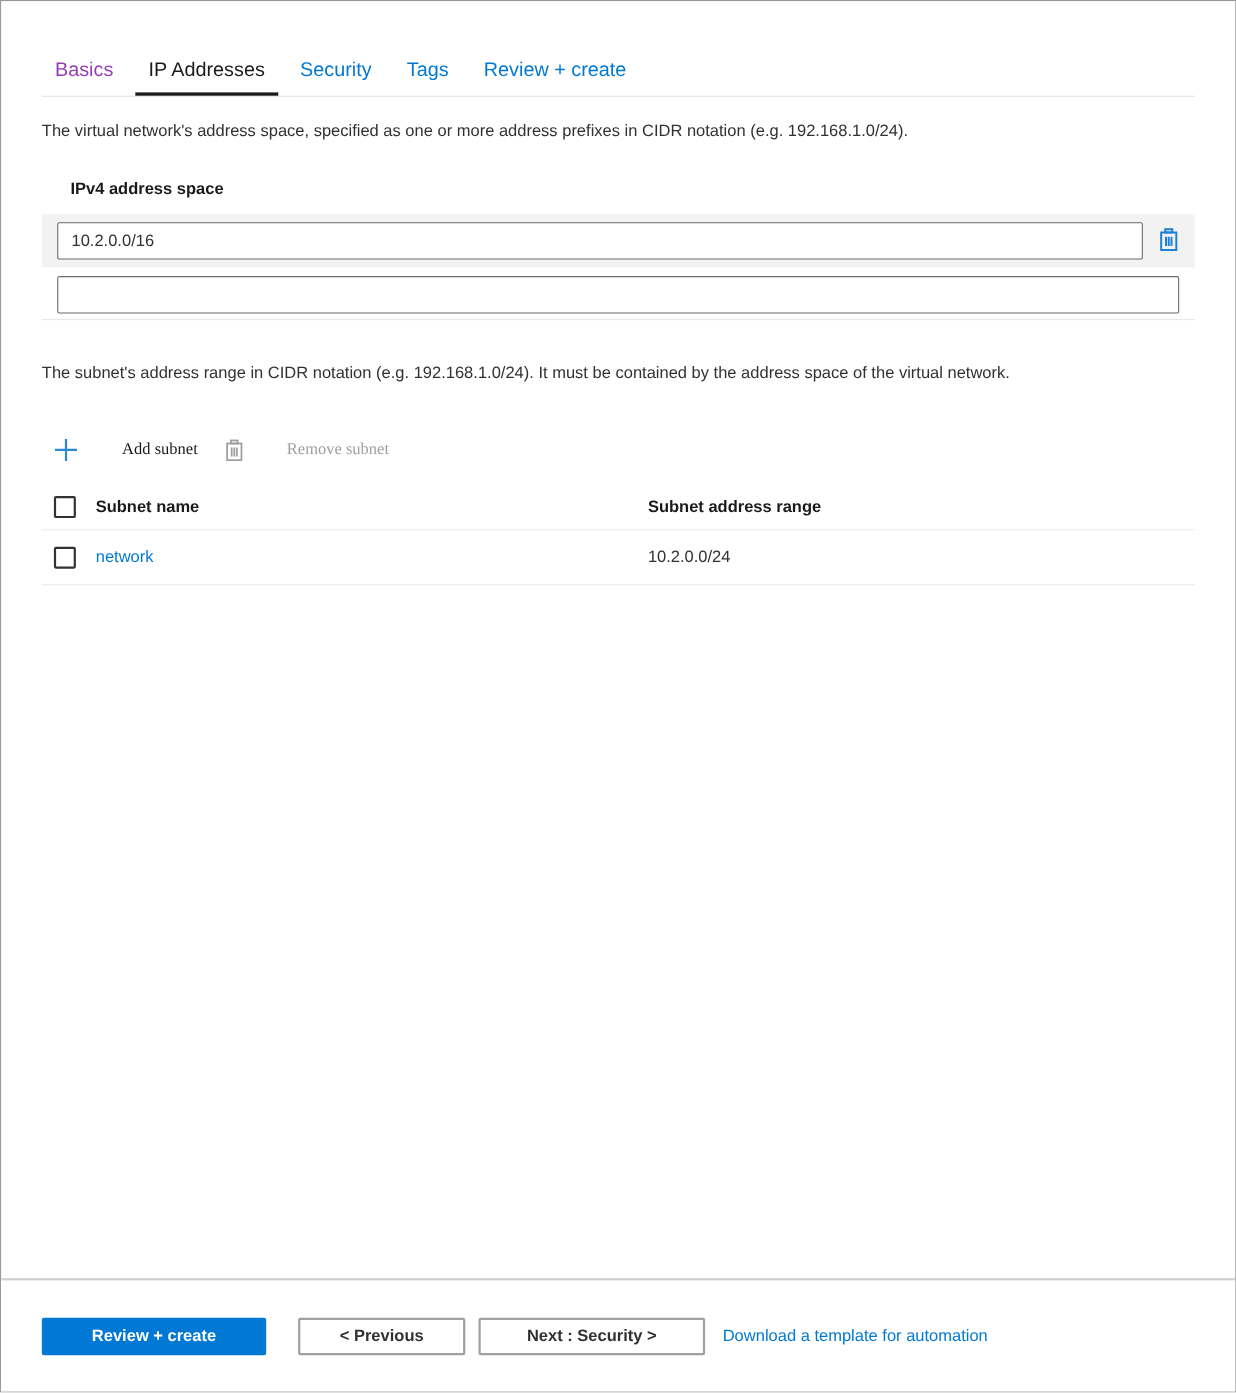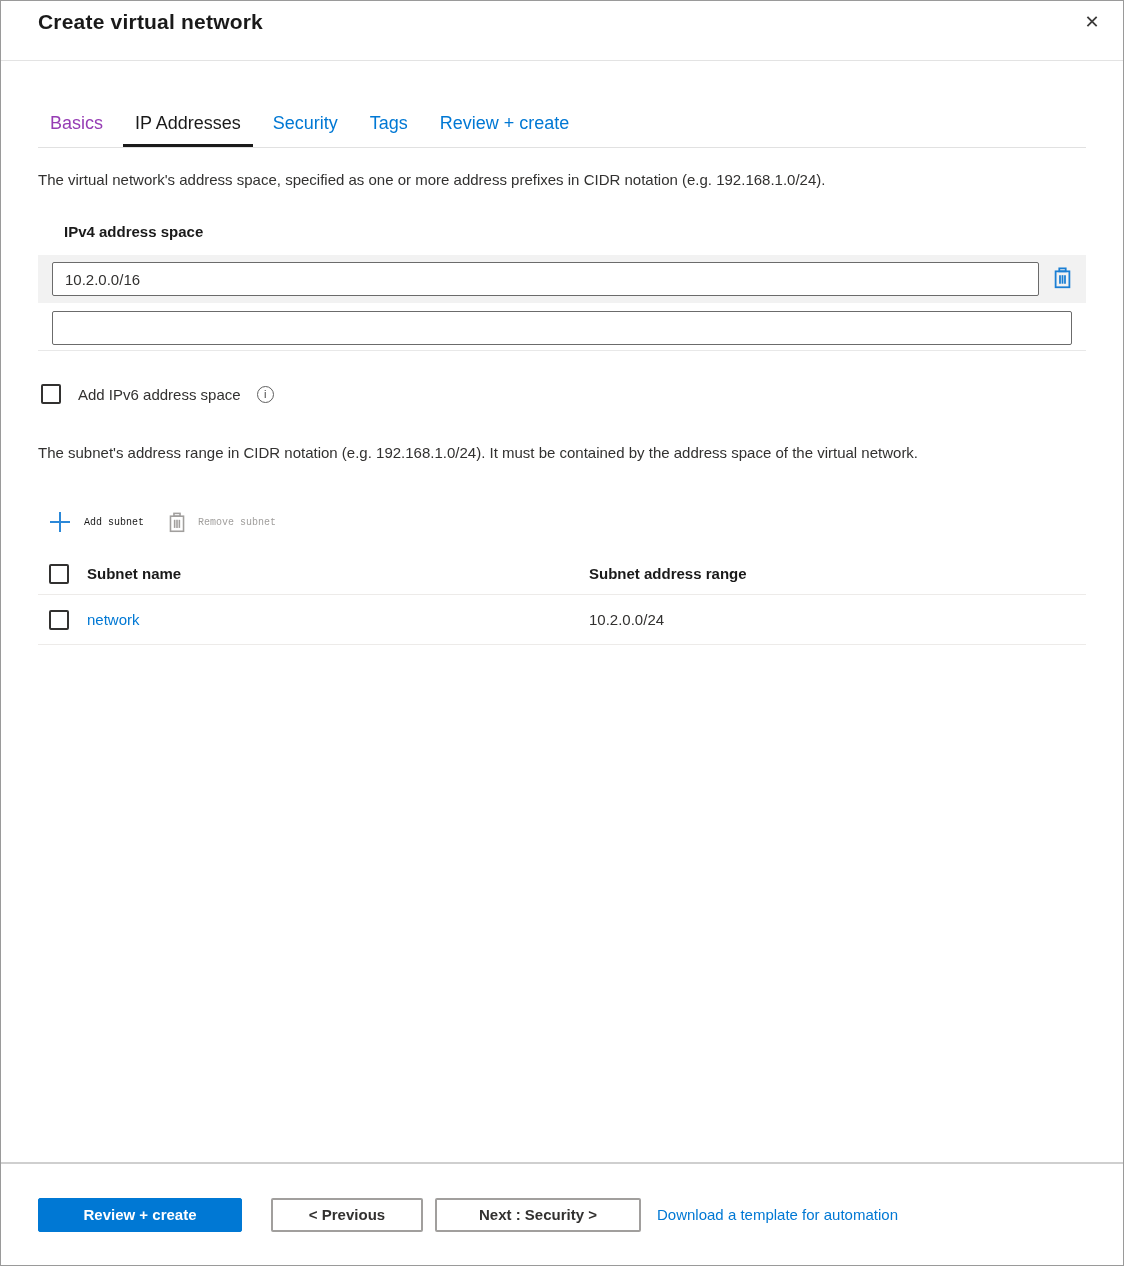--- a/index.html
+++ b/index.html
@@ -54,21 +54,21 @@
   .check-label { margin-left:17px; color:var(--text,#323130); }
   .info-icon {
     margin-left:16px; width:17px; height:17px; border:1px solid #5f5f5f; border-radius:50%;
     display:inline-flex; align-items:center; justify-content:center;
     font-size:11px; color:#444; line-height:1; cursor:default;
   }
   .subnet-desc { margin-top:37px; line-height:23px; max-width:1050px; }
   .subnet-actions { margin-top:47px; display:flex; align-items:center; padding-left:11px; }
   .action-btn {
     display:inline-flex; align-items:center; background:none; border:none; cursor:pointer;
-    font-size:10px; font-family:Liberation Mono, monospace;
+    font-size:15px; font-family:Liberation Serif, serif;gap:27px;
   }
   .plus-icon { color:#2b88d8; display:inline-flex; }
   .add-label { margin-left:13px; color:#1a1a1a; }
   .remove-btn { margin-left:24px;justify-content:flex-end; }
   .trash-gray { color:#a19f9d; display:inline-flex; }
   .remove-label { margin-left:12px; color:var(--disabled,#a19f9d); }
   
   .subnet-table { margin-top:20px; }
   .t-row { display:flex; align-items:center; border-bottom:1px solid #edebe9; }
   .t-row--head { height:42px; }
@@ -92,24 +92,20 @@
   .btn-secondary { background:#fff; border:2px solid #a19f9d; color:#323130;font-weight:bold; }
   .btn-prev { width:152px; margin-left:29px; }
   .btn-next { width:206px; margin-left:12px; }
   .download-link { margin-left:16px; color:var(--primary,#0078d4); text-decoration:none; cursor:pointer; font-size:15px; }
 </style>
 </head>
 <body>
 
 <div class="page">
 
-  <div class="panel-header">
-    <div class="panel-title">Create virtual network</div>
-    <button class="close-btn">✕</button>
-  </div>
 
   <div class="content">
 
     <div class="tabs">
       <button class="tab tab--visited">Basics</button>
       <button class="tab tab--active">IP Addresses</button>
       <button class="tab tab--link">Security</button>
       <button class="tab tab--link">Tags</button>
       <button class="tab tab--link">Review + create</button>
     </div>
@@ -132,25 +128,20 @@
         </span>
       </button>
     </div>
 
     <div class="address-row address-row--plain">
       <input class="cidr-input" type="text" value="" style="">
     </div>
 
     <div class="hairline"></div>
 
-    <div class="check-row">
-      <span class="checkbox" role="checkbox" aria-checked="false"></span>
-      <span class="check-label">Add IPv6 address space</span>
-      <span class="info-icon">i</span>
-    </div>
 
     <p class="desc subnet-desc">The subnet's address range in CIDR notation (e.g. 192.168.1.0/24). It must be contained by the address space of the virtual network.</p>
 
     <div class="subnet-actions">
       <button class="action-btn">
         <span class="plus-icon">
           <svg width="22" height="22" viewBox="0 0 22 22" stroke="currentColor" stroke-width="2" fill="none">
             <path d="M11 1 V21 M1 11 H21"></path>
           </svg>
         </span>

